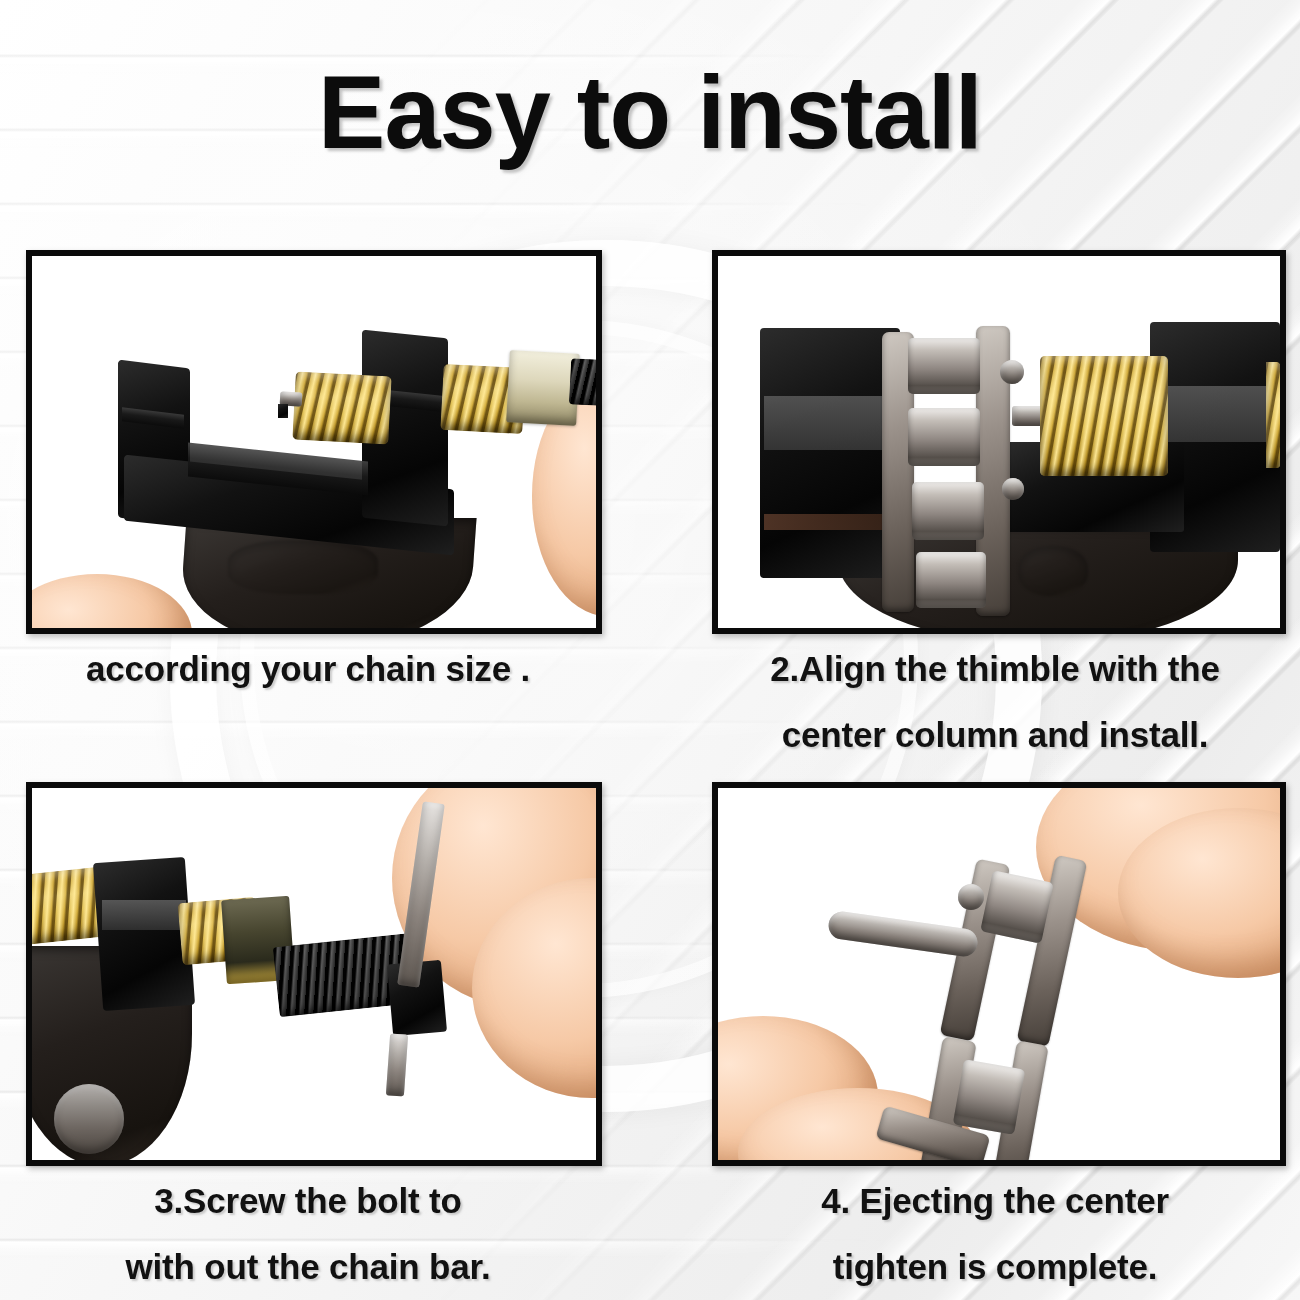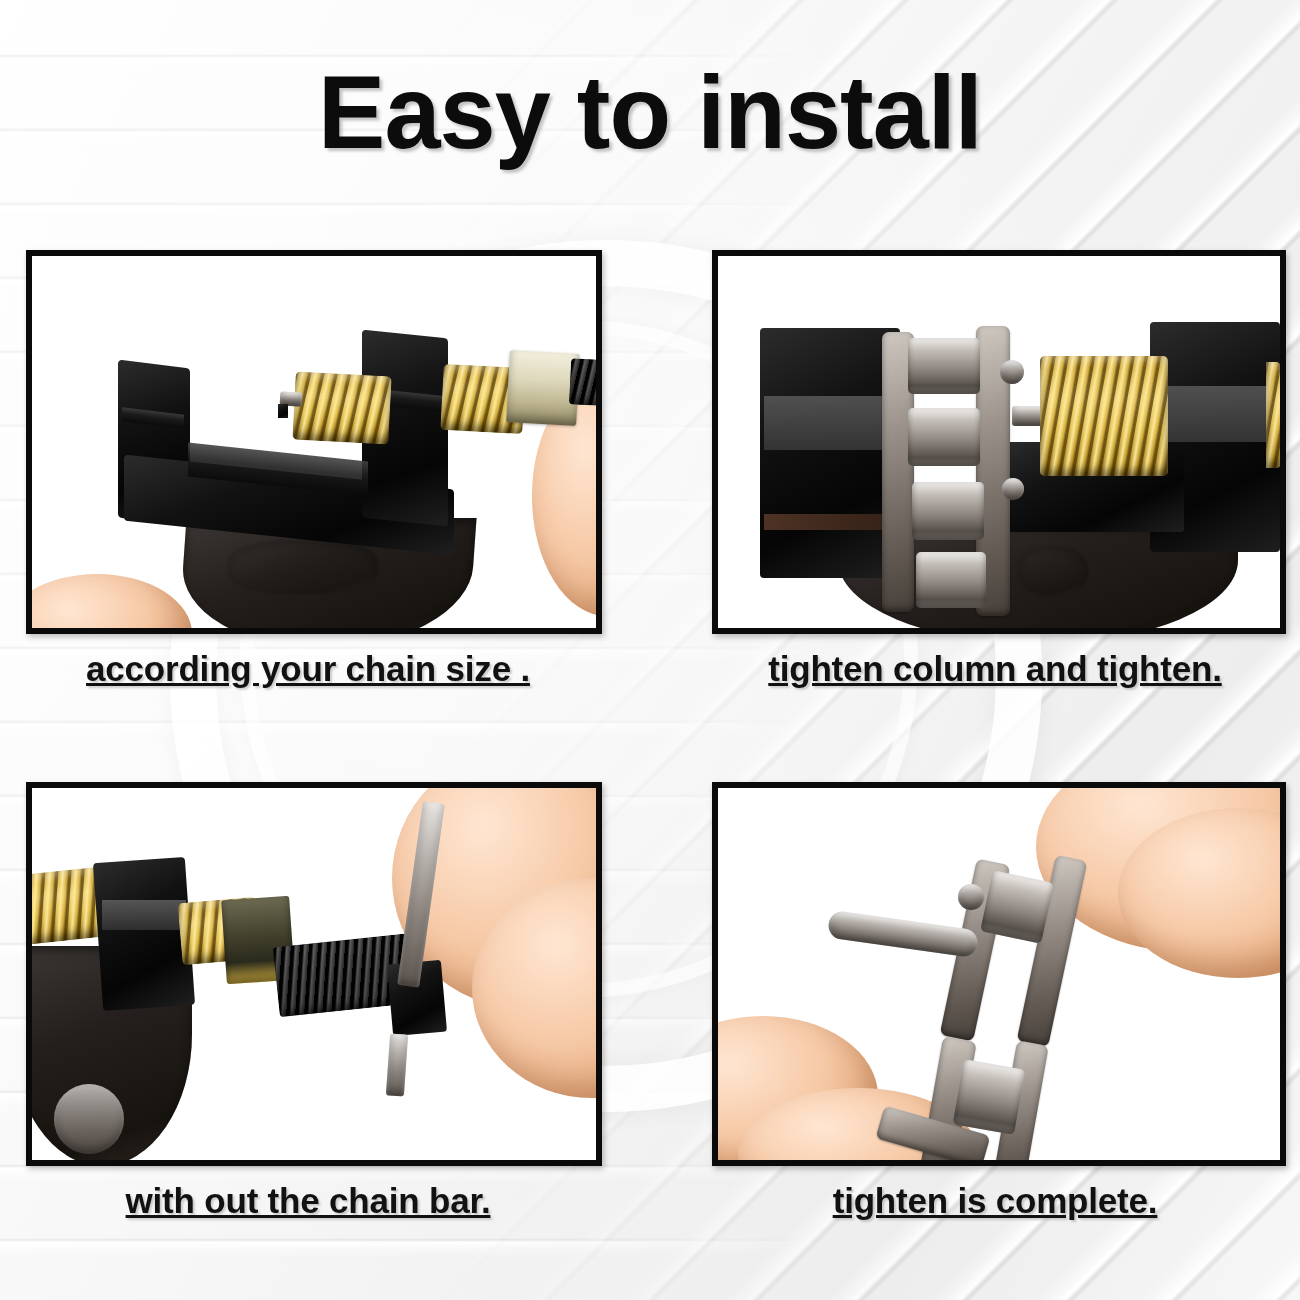--- a/index.html
+++ b/index.html
@@ -187,21 +187,21 @@
     position: absolute;
     font-family: "Liberation Sans", sans-serif;
     font-weight: bold;
     font-size: 35px;
     line-height: 66px;
     color: #111111;
     text-align: center;
     text-shadow: 2px 2px 2px rgba(160,160,160,0.5);
     letter-spacing: -0.2px;
   }
-  .caption .l2 { display: block; text-decoration: underline; }
+  .caption .l2 { display: block; }
 </style>
 </head>
 <body>
 
 <div id="page">
 
   <div class="bg-base"></div>
   <div class="bg-horiz"></div>
   <div class="bg-diag"></div>
   <div class="bg-ring"></div>
@@ -322,24 +322,27 @@
       <div class="roller" style="left:240px; top:276px; width:62px; height:66px; transform:rotate(10deg);"></div>
       <div class="plate" style="left:160px; top:332px; width:110px; height:34px; transform:rotate(16deg);"></div>
     </div>
   </div>
 
   <div class="caption" style="left:26px; top:636px; width:564px;">
     <span class="l2">according your chain size .</span>
   </div>
 
   <div class="caption" style="left:700px; top:636px; width:590px;">
-    <span class="l2">tighten column and tighten.</span>
+    <span>2.Align the thimble with the</span>
+    <span class="l2">center column and install.</span>
   </div>
 
   <div class="caption" style="left:26px; top:1168px; width:564px;">
+    <span>3.Screw the bolt to</span>
     <span class="l2">with out the chain bar.</span>
   </div>
 
   <div class="caption" style="left:700px; top:1168px; width:590px;">
+    <span>4. Ejecting the center</span>
     <span class="l2">tighten is complete.</span>
   </div>
 
 </div>
 
 </body></html>

